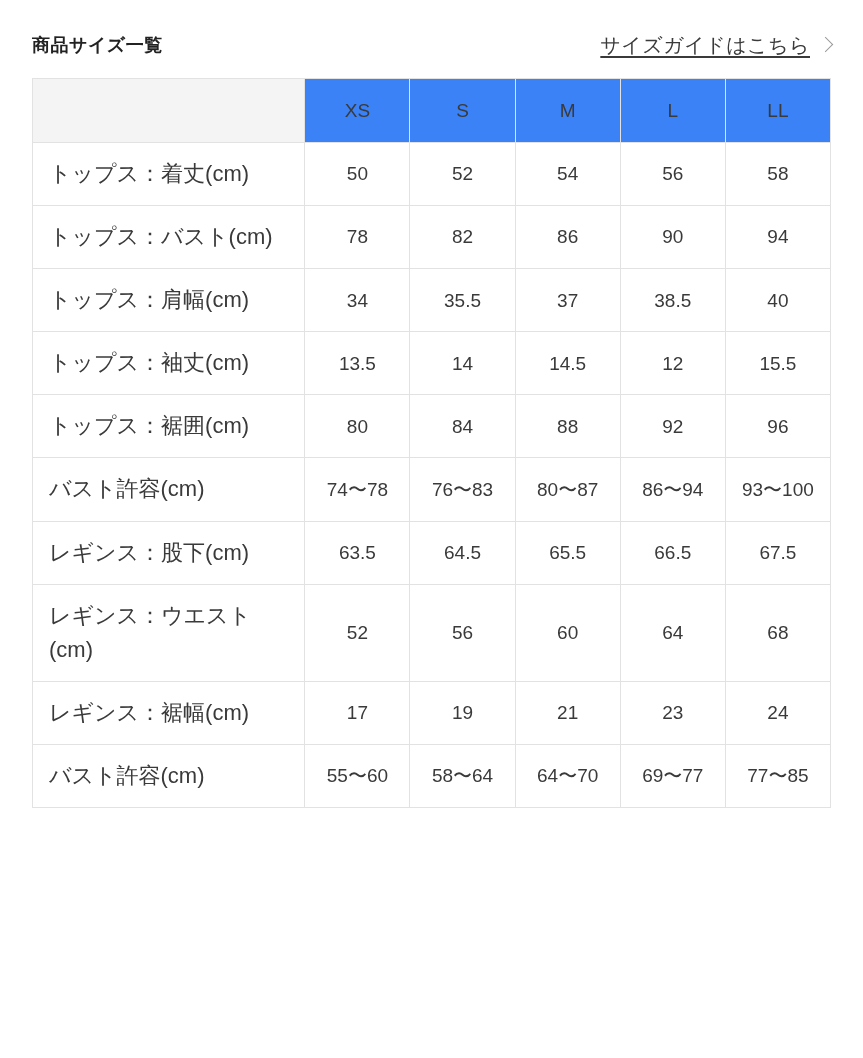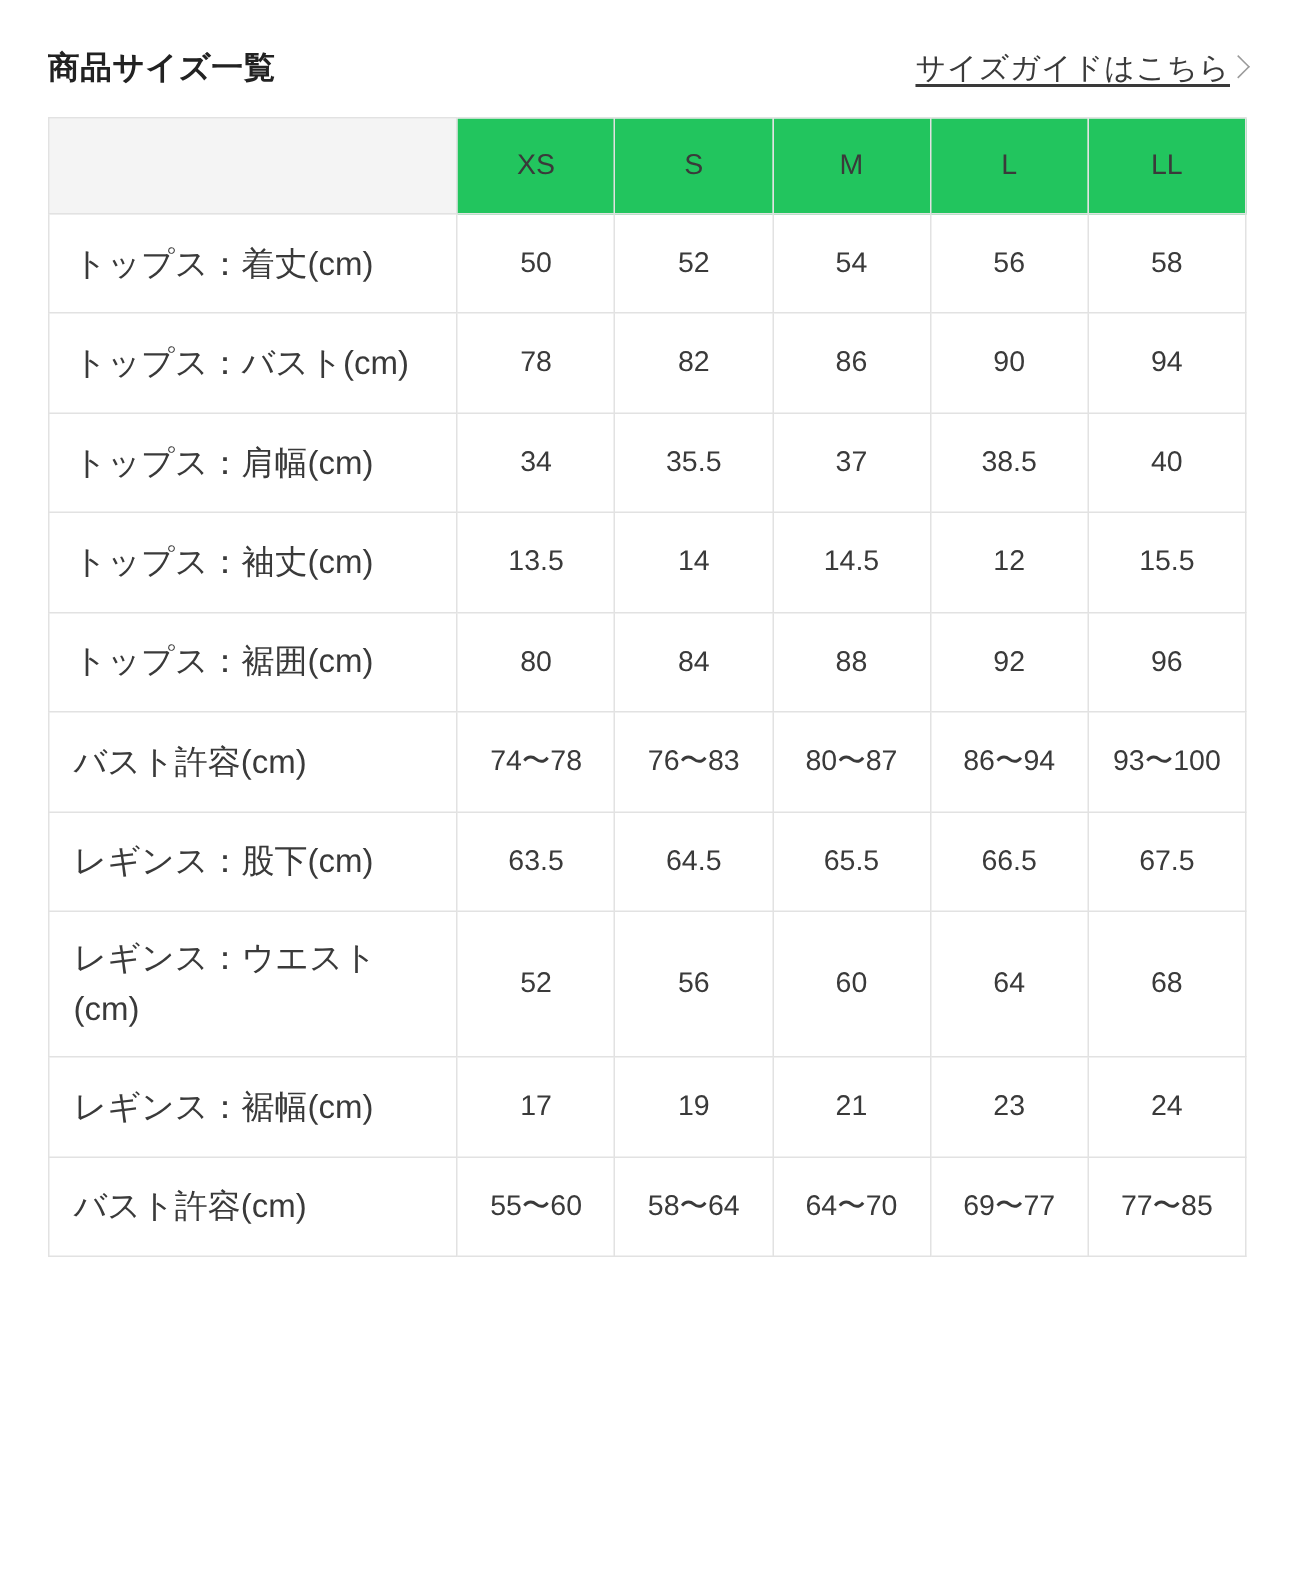--- a/index.html
+++ b/index.html
@@ -22,28 +22,29 @@
     position: relative;
   }
   .header {
     display: flex;
     align-items: center;
     justify-content: space-between;
     height: 42px;
     margin-bottom: 12px;
   }
   .title {
-    font-size: 21px;
+    font-size: 18px;
     font-weight: bold;
     letter-spacing: 0.5px;
     color: #222222;
   }
   .guide-link-wrap {
     display: flex;
     align-items: center;
+    gap: 10px;
   }
   .guide-link {
     font-size: 20px;
     color: #3a3a3a;
     text-decoration: underline;
     text-underline-offset: 4px;
     letter-spacing: 0.5px;
     cursor: pointer;
   }
   .chevron-icon {
@@ -65,40 +66,40 @@
     border: 1px solid #e2e2e2;
     font-weight: normal;
     font-size: 19px;
     color: #3a3a3a;
     box-sizing: border-box;
   }
   col.label-col { width: 272px; }
   col.size-col  { width: 105px; }
 
   thead th {
-    background: #22c55e;
+    background: #3b82f6;
     height: 64px;
     text-align: center;
     font-size: 19px;
     color: #3a3a3a;
   }
   thead th.corner {
     background: #f4f4f4;
   }
   tbody th.row-label {
     text-align: left;
     padding: 14px 16px;
     line-height: 1.55;
     font-size: 22px;
     color: #3a3a3a;
     vertical-align: middle;
   }
   tbody td.value {
     text-align: center;
-    padding: 18px 6px;
+    padding: 0 6px;
     line-height: 1.55;
     font-size: 19px;
     color: #3a3a3a;
     vertical-align: middle;
     word-break: keep-all;
   }
 </style>
 </head>
 <body>
 

